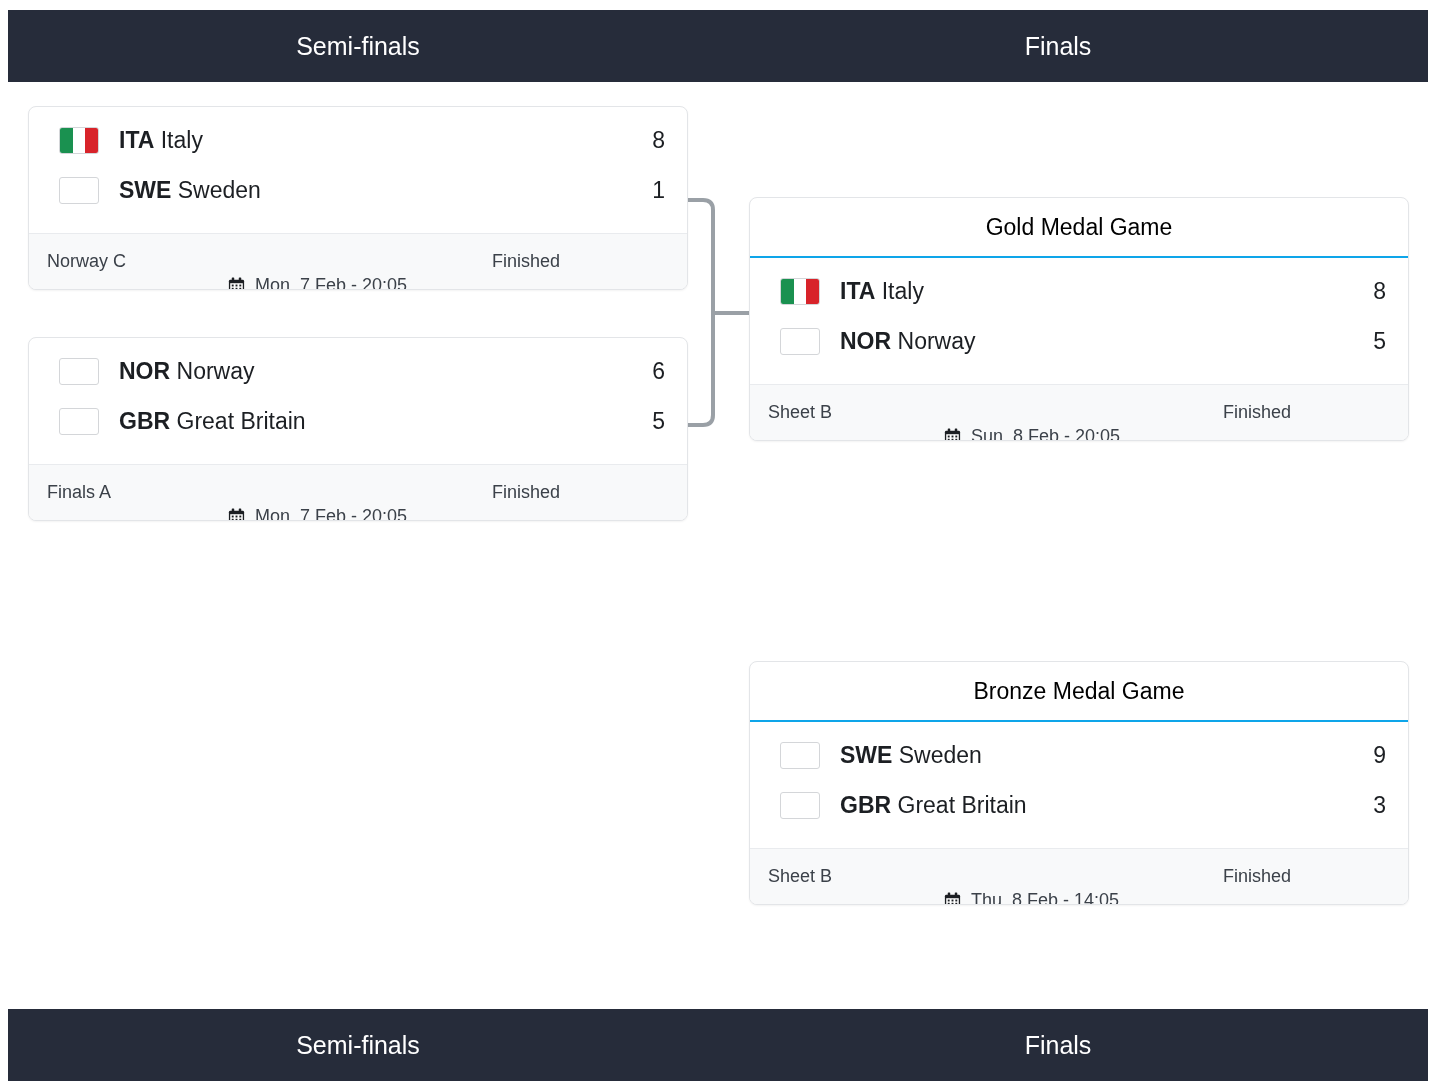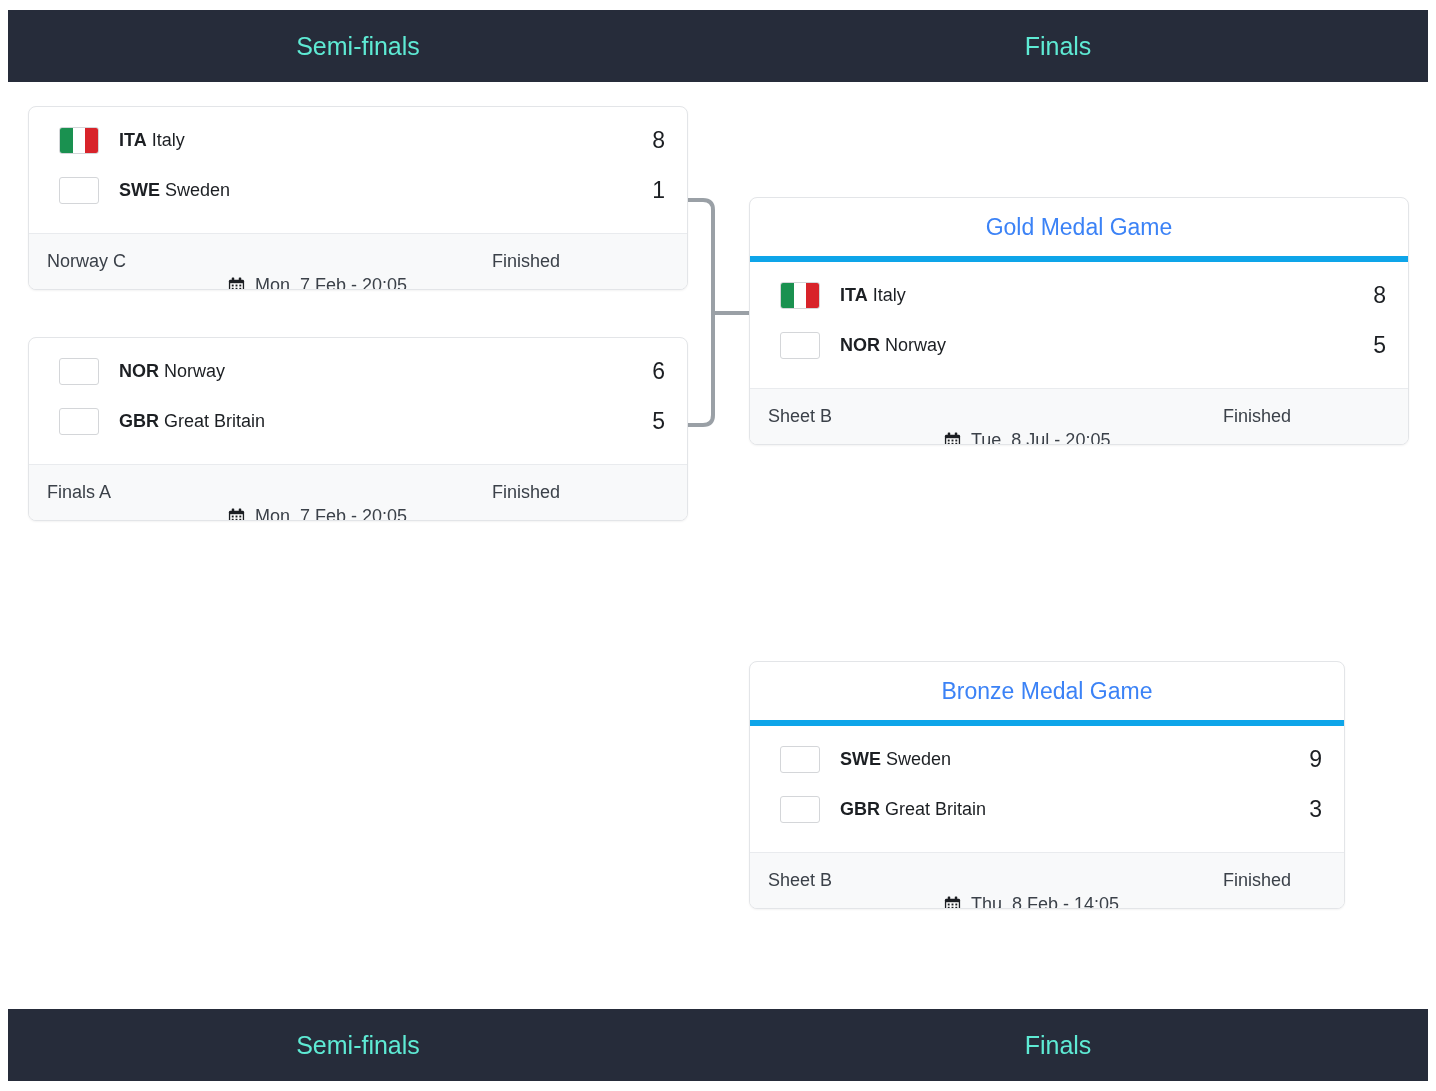--- a/index.html
+++ b/index.html
@@ -26,21 +26,21 @@
     width: 1420px;
     height: 72px;
     background: #262c3a;
     display: flex;
     align-items: center;
   }
   .round-bar.top    { top: 10px; }
   .round-bar.bottom { top: 1009px; }
 
   .round-bar-cell {
-    color: #5eead4;
+    color: #ffffff;
     font-size: 25px;
     font-weight: 400;
     text-align: center;
     white-space: nowrap;
   }
   .round-bar-cell.semis  { width: 700px; }
   .round-bar-cell.finals { width: 700px; }
 
   
   .match-card {
@@ -48,23 +48,23 @@
     background: #ffffff;
     border: 1px solid #e3e5e8;
     border-radius: 8px;
     box-shadow: 0 1px 2px rgba(0,0,0,0.05);
     overflow: hidden;
   }
 
   .card-title {
     text-align: center;
     font-size: 23px;
-    color: #3b82f6;
+    color: #000000;
     padding: 16px 10px 15px;
-    border-bottom: 6px solid #0ea5e9;
+    border-bottom: 2px solid #0ea5e9;
     white-space: nowrap;
   }
 
   .teams { padding: 8px 0 18px; }
 
   .team-row {
     display: flex;
     align-items: center;
     height: 50px;
     padding: 0 22px 0 30px;
@@ -76,21 +76,21 @@
     flex: 0 0 40px;
     border: 1px solid #d4d6d9;
     border-radius: 3px;
     overflow: hidden;
     position: relative;
     background: #ffffff;
   }
 
   .team-label {
     margin-left: 20px;
-    font-size: 18px;
+    font-size: 23px;
     color: #1c1f23;
     white-space: nowrap;
     flex: 1 1 auto;
   }
   .team-code { font-weight: 700; }
   .team-name { font-weight: 400; }
 
   .team-score {
     font-size: 23px;
     color: #1c1f23;
@@ -311,27 +311,27 @@
           <rect x="12.4" y="1.5" width="2.6" height="3.6" rx="0.7" fill="#1c1f23"></rect>
           <g fill="#1c1f23">
             <rect x="5" y="9" width="2" height="2"></rect>
               <rect x="9" y="9" width="2" height="2"></rect>
               <rect x="13" y="9" width="2" height="2"></rect>
             <rect x="5" y="12.4" width="2" height="2"></rect>
               <rect x="9" y="12.4" width="2" height="2"></rect>
               <rect x="13" y="12.4" width="2" height="2"></rect>
           </g>
         </svg>
-        <span>Tue, 8 Jul - 20:05</span>
+        <span>Sun, 8 Feb - 20:05</span>
       </span>
       <span class="footer-status">Finished</span>
     </div>
   </div>
 
-  <div class="match-card" style="left:749px; top:661px; width:596px;border-radius:8px;">
+  <div class="match-card" style="left:749px; top:661px; width:660px;border-radius:8px;">
     <div class="card-title">Bronze Medal Game</div>
 
     <div class="teams">
       <div class="team-row">
         <span class="flag">
           <span class="flag-swe"><span class="hbar"></span><span class="vbar"></span></span>
         </span>
         <span class="team-label"><span class="team-code">SWE</span> <span class="team-name">Sweden</span></span>
         <span class="team-score">9</span>
       </div>

